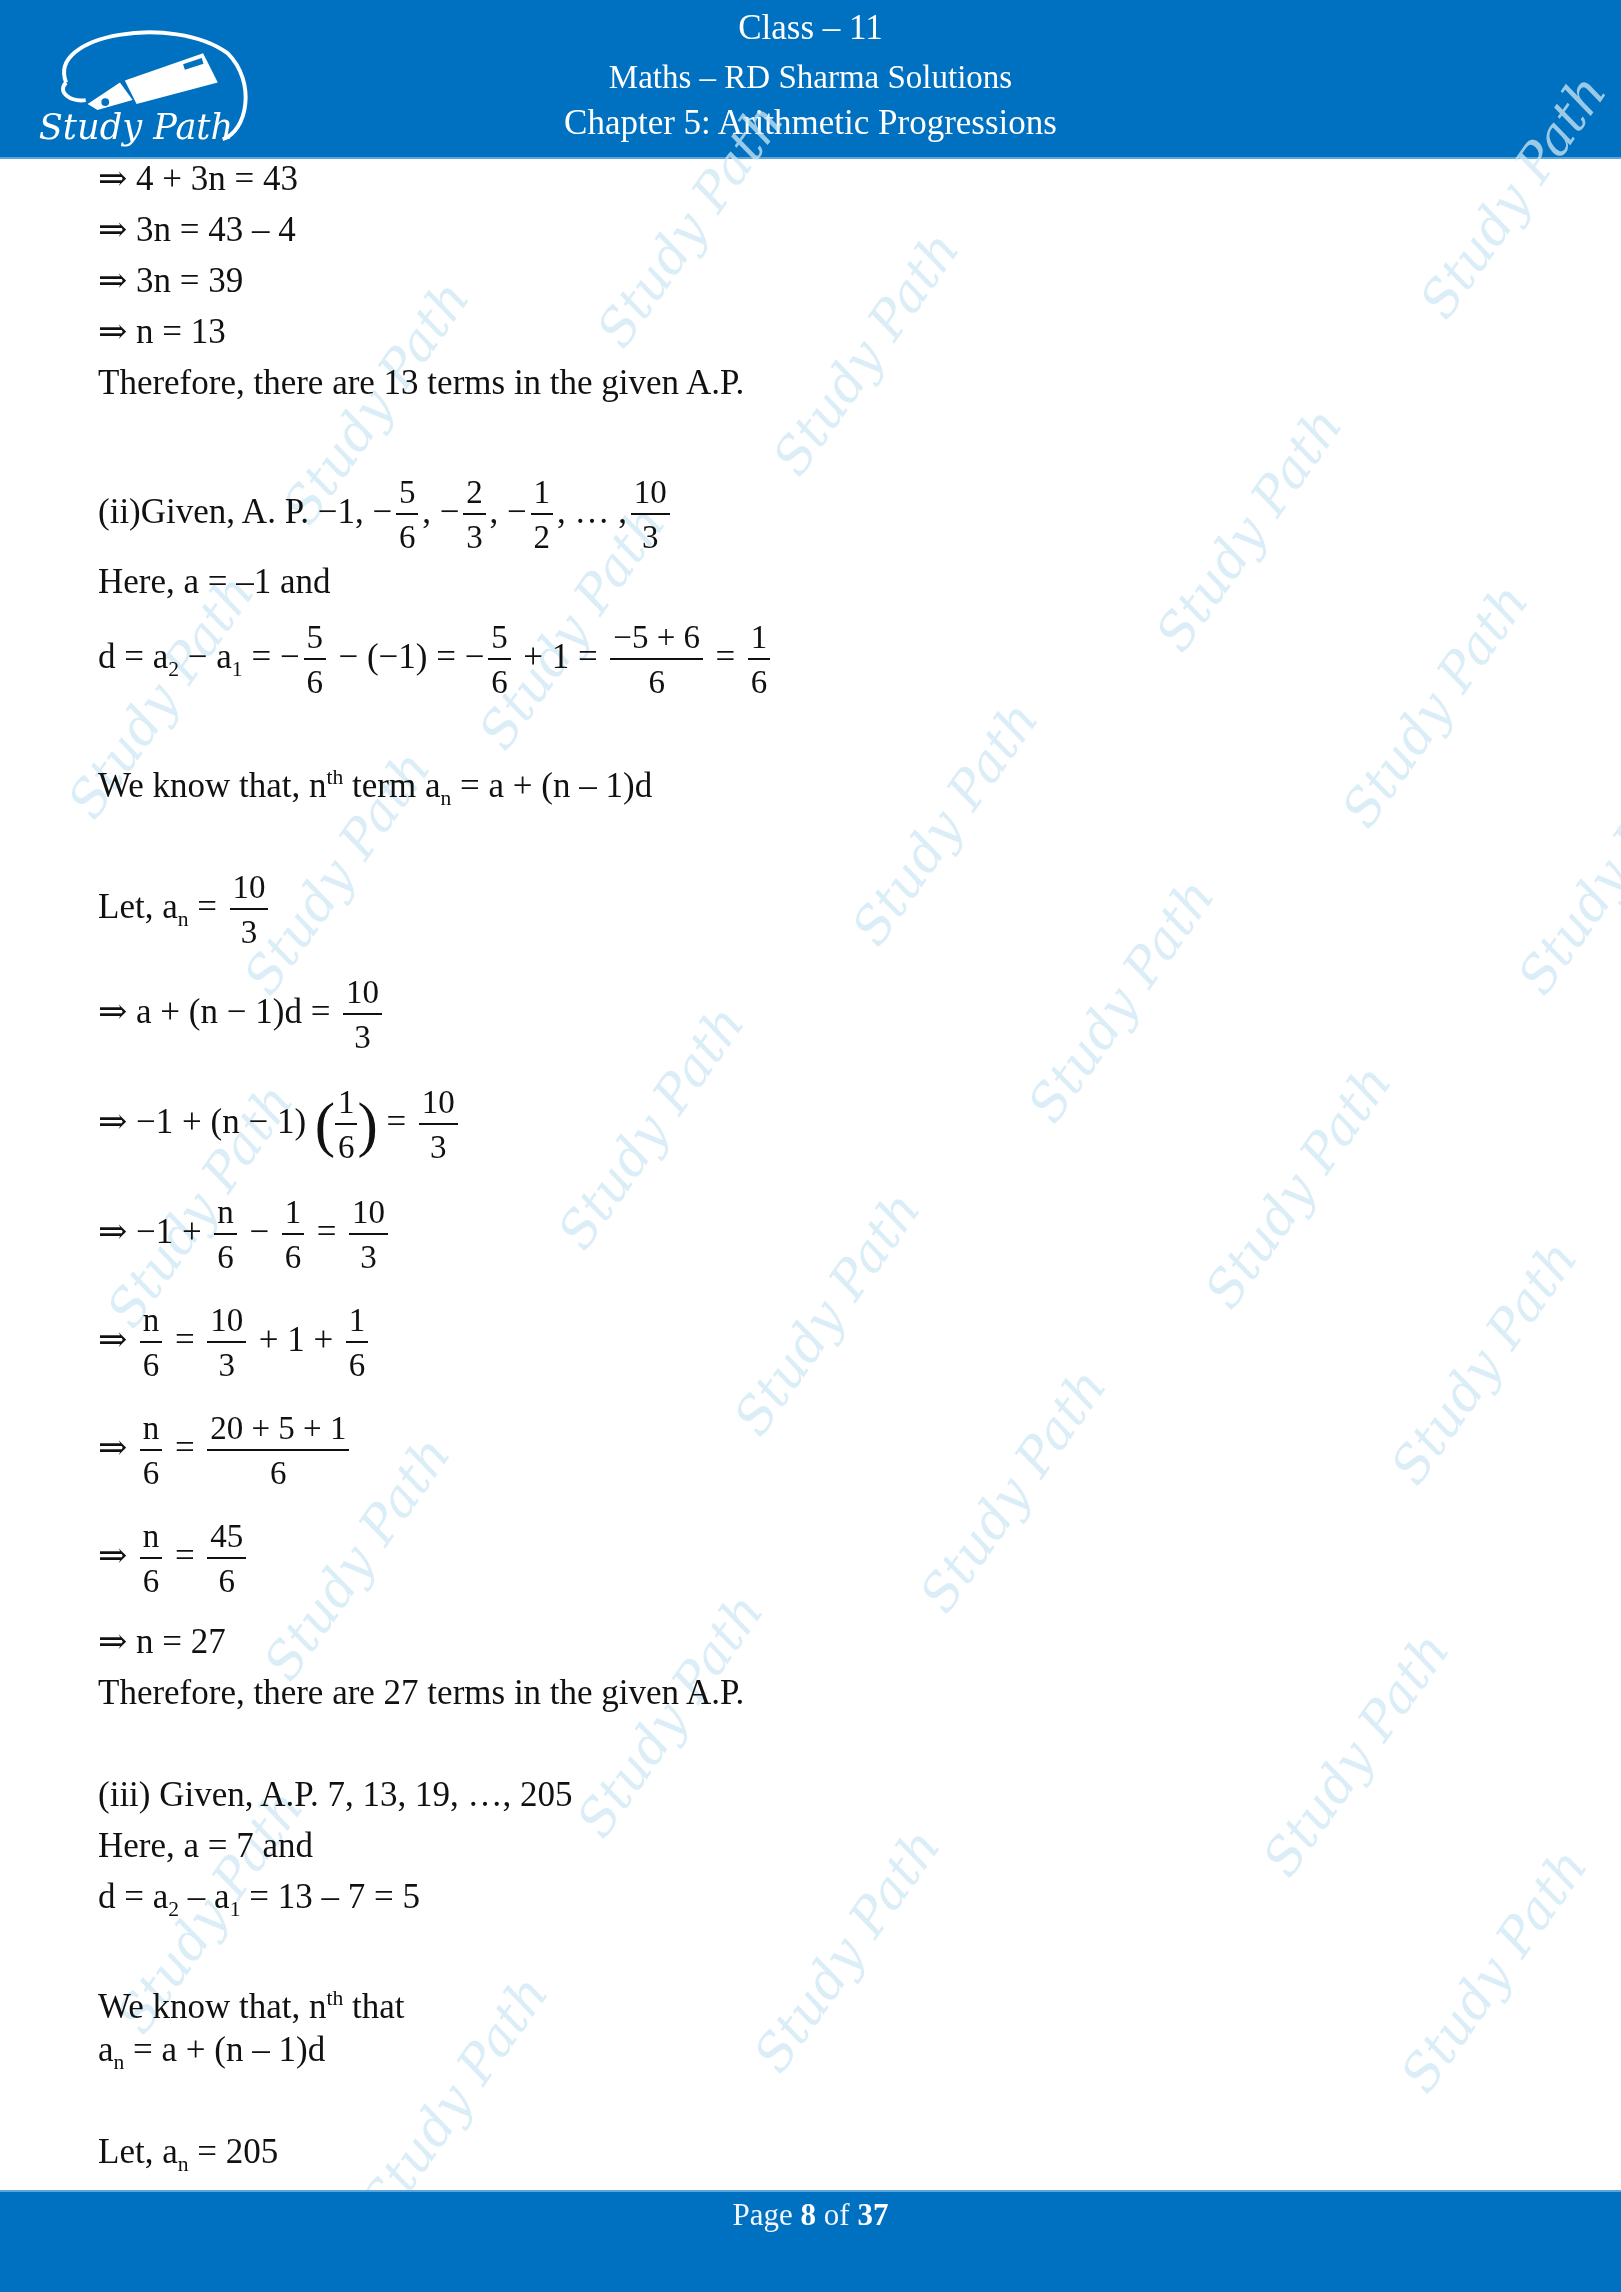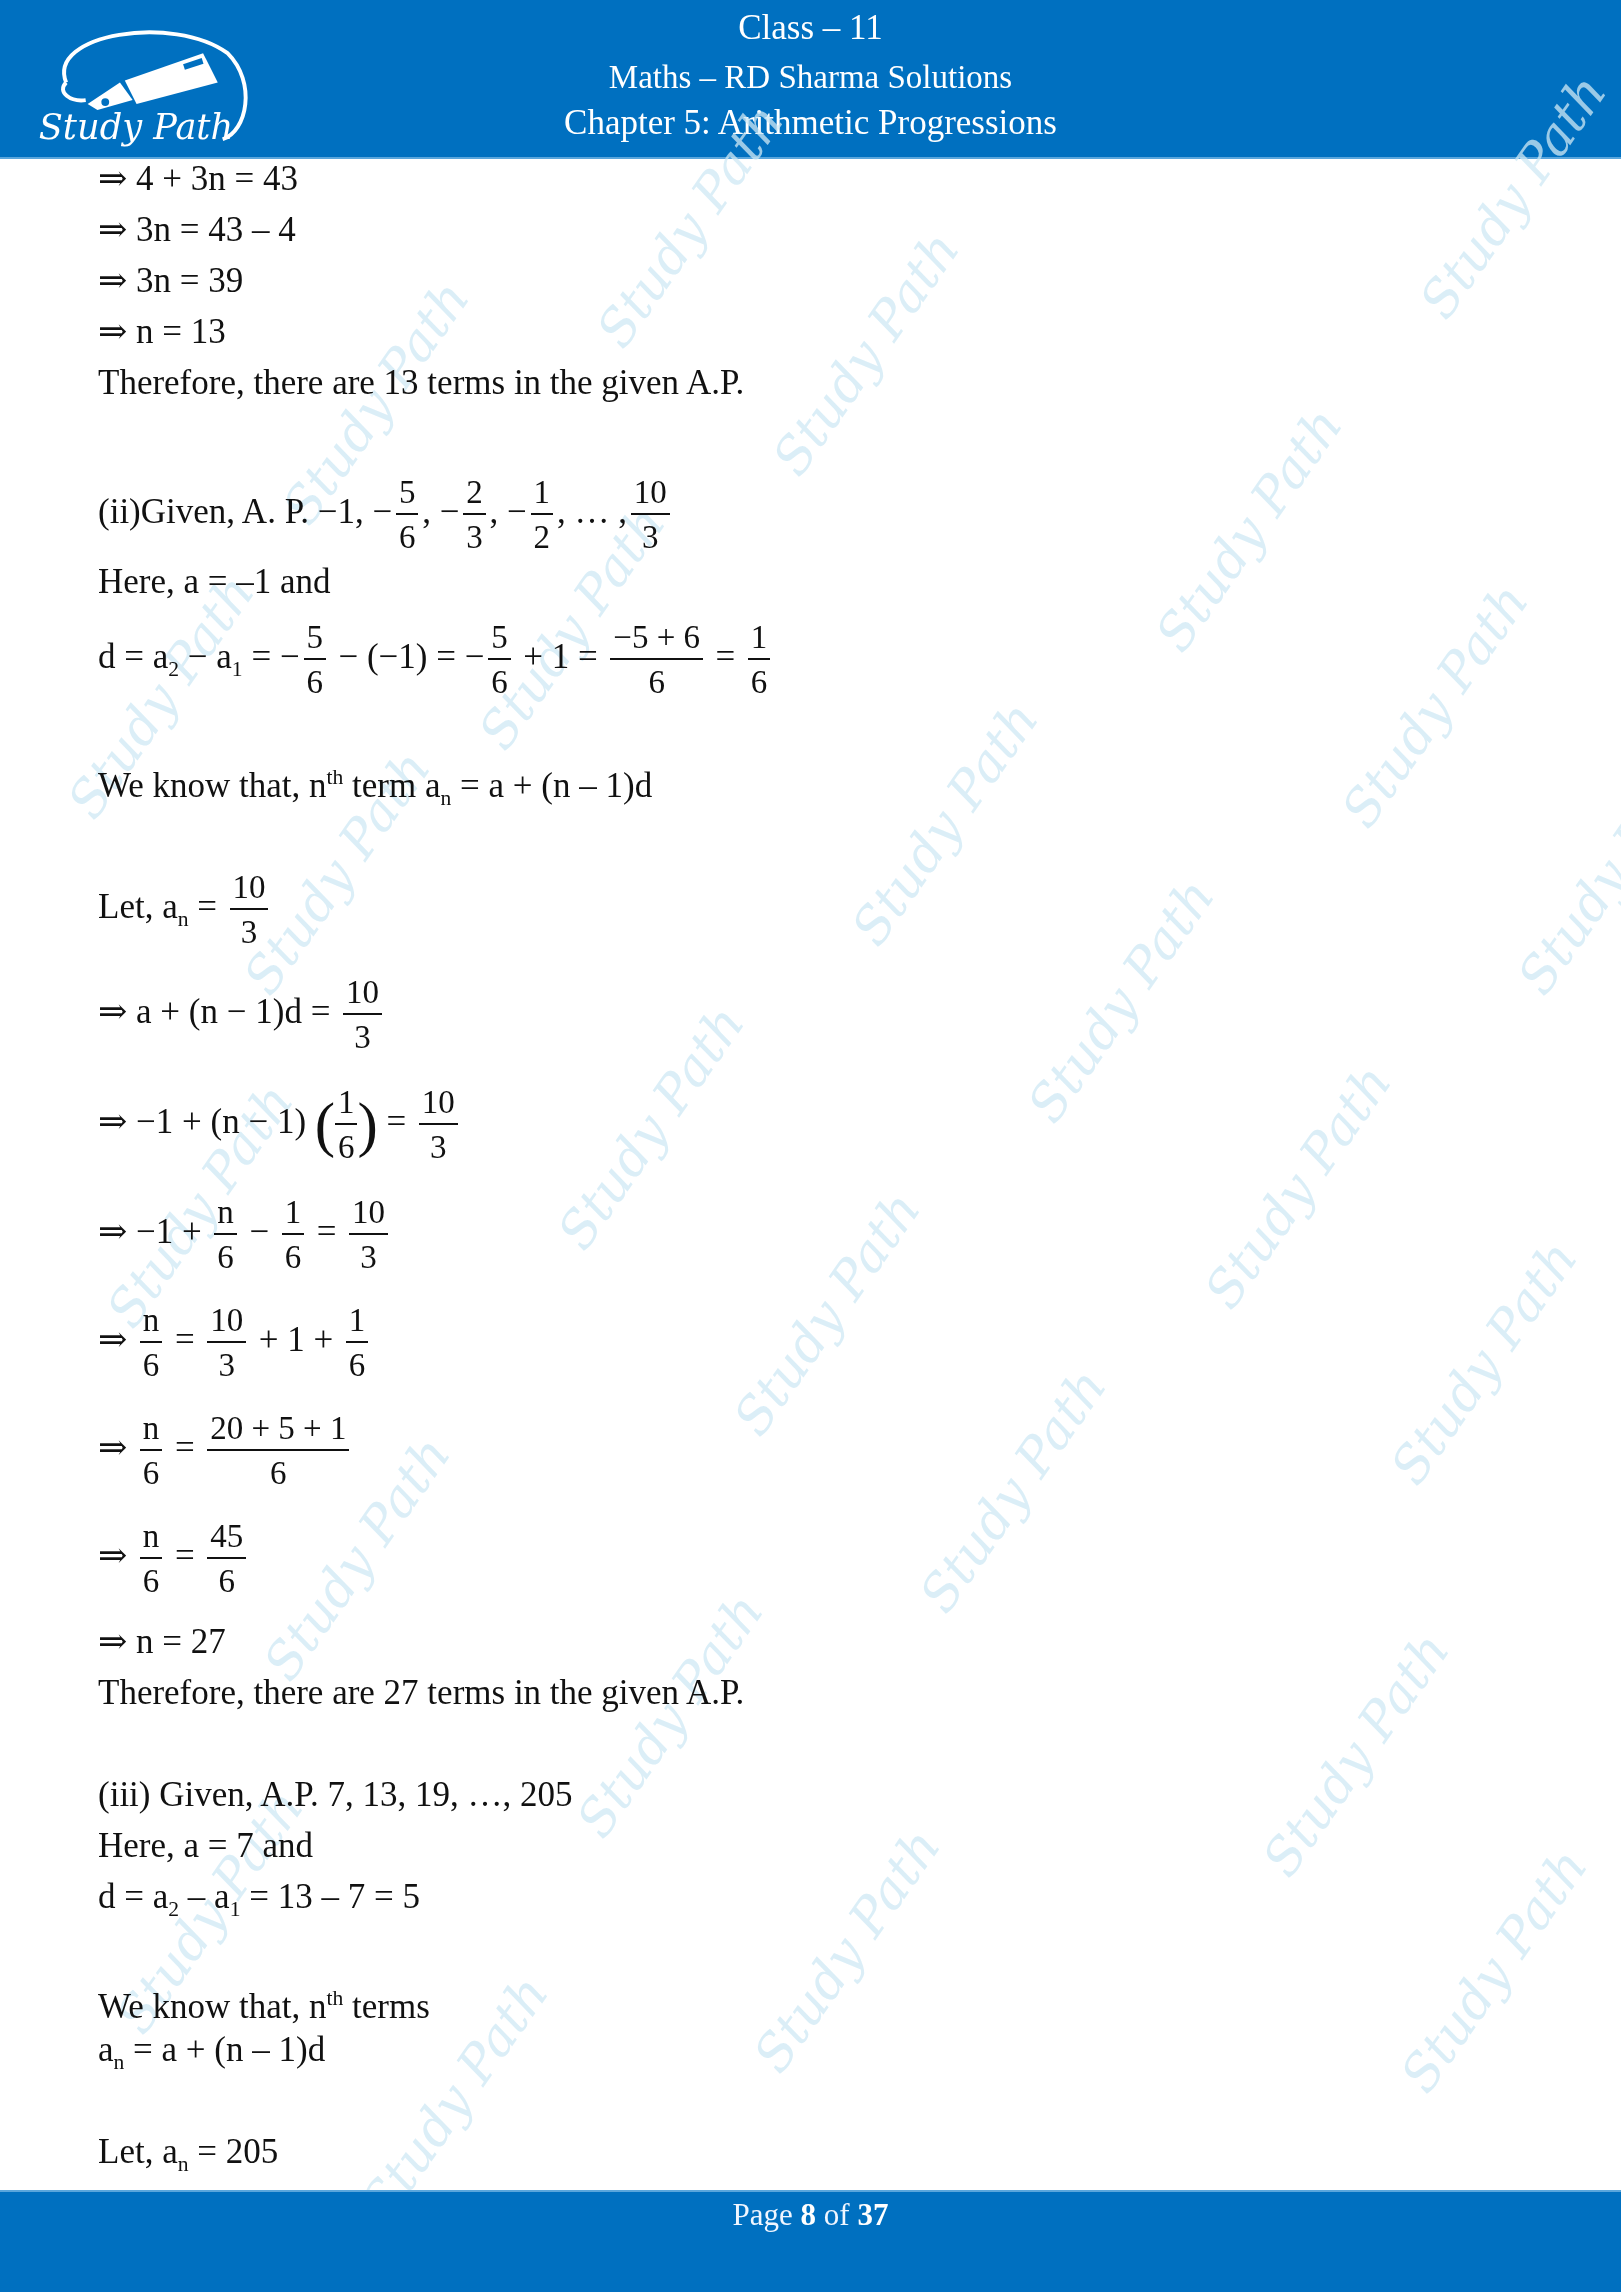--- a/index.html
+++ b/index.html
@@ -208,21 +208,21 @@
 
   <div class="line" style="top:1465px">⇒ n = 27</div>
   <div class="line" style="top:1516px">Therefore, there are 27 terms in the given A.P.</div>
 
   <div class="line" style="top:1618px">(iii) Given, A.P. 7, 13, 19, …, 205</div>
   <div class="line" style="top:1669px">Here, a = 7 and</div>
   <div class="line" style="top:1720px">
     <span>d = a</span><sub>2</sub><span> – a</span><sub>1</sub><span> = 13 – 7 = 5</span>
   </div>
   <div class="line" style="top:1822px">
-    <span>We know that, n</span><sup>th</sup><span> terms</span>
+    <span>We know that, n</span><sup>th</sup><span> that</span>
   </div>
   <div class="line" style="top:1873px">
     <span> a</span><sub>n</sub><span> = a + (n – 1)d</span>
   </div>
   <div class="line" style="top:1975px">
     <span>Let, a</span><sub>n</sub><span> = 205</span>
   </div>
 </div>
 
 <div class="footer">

